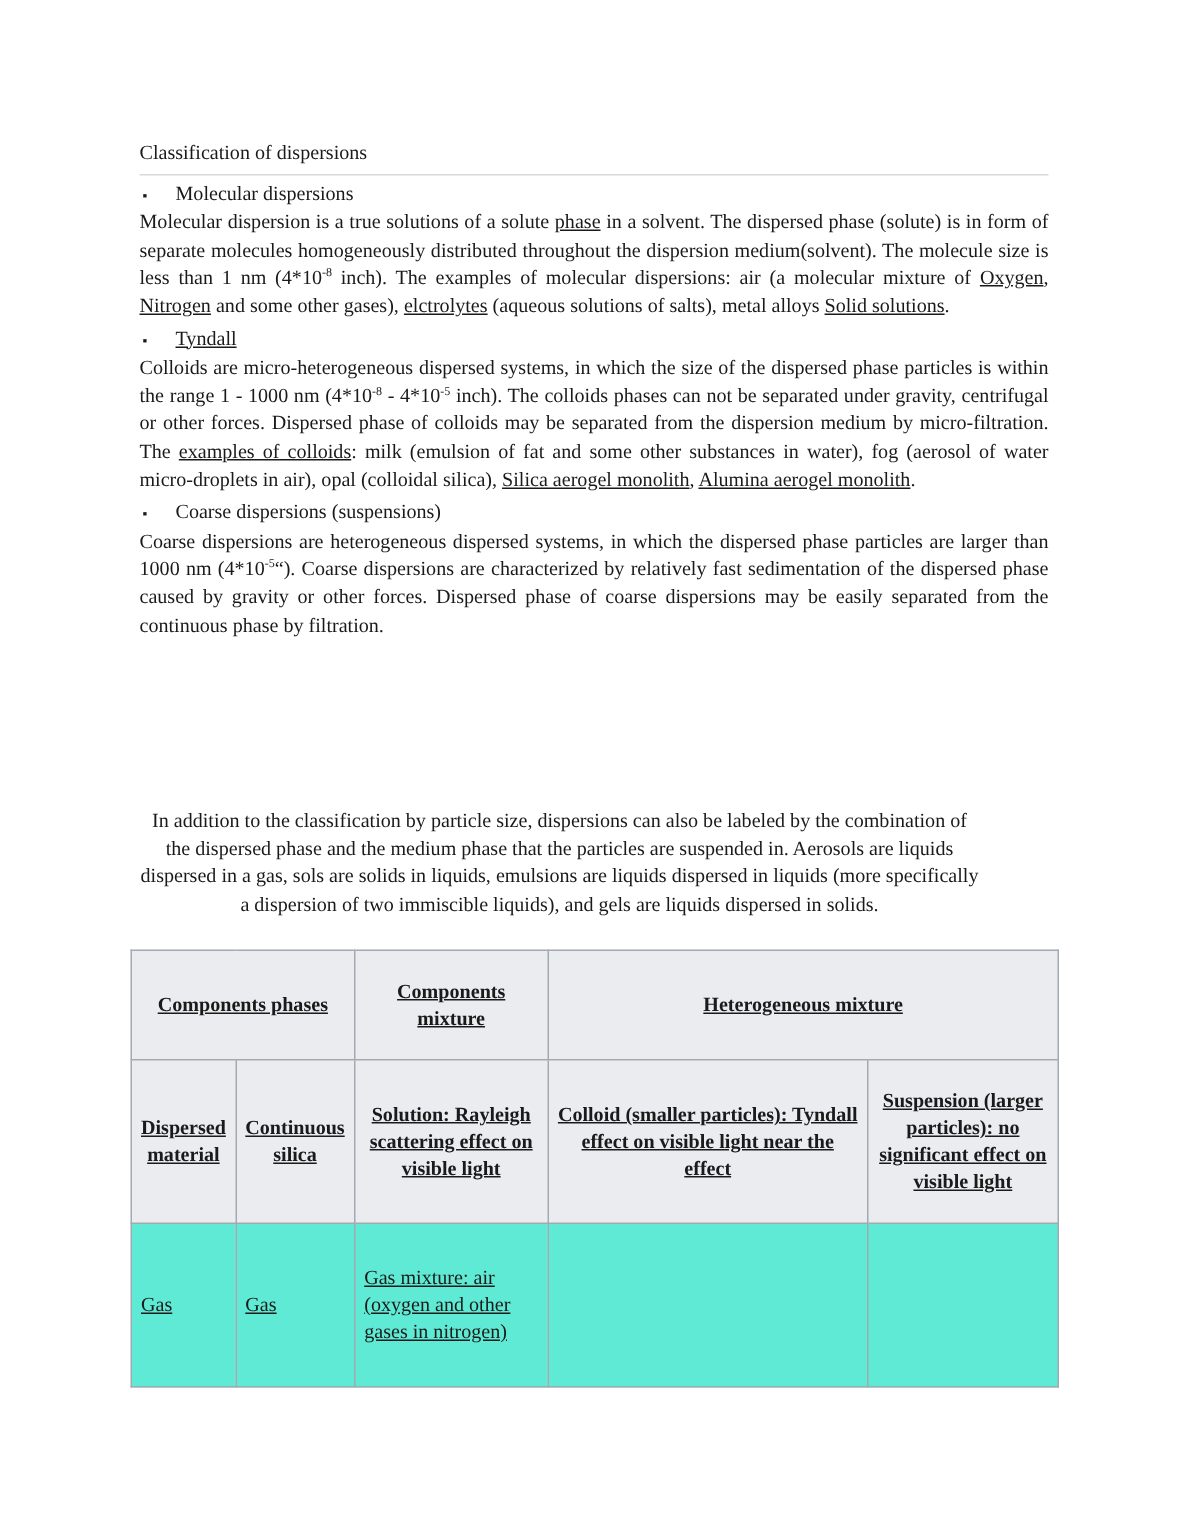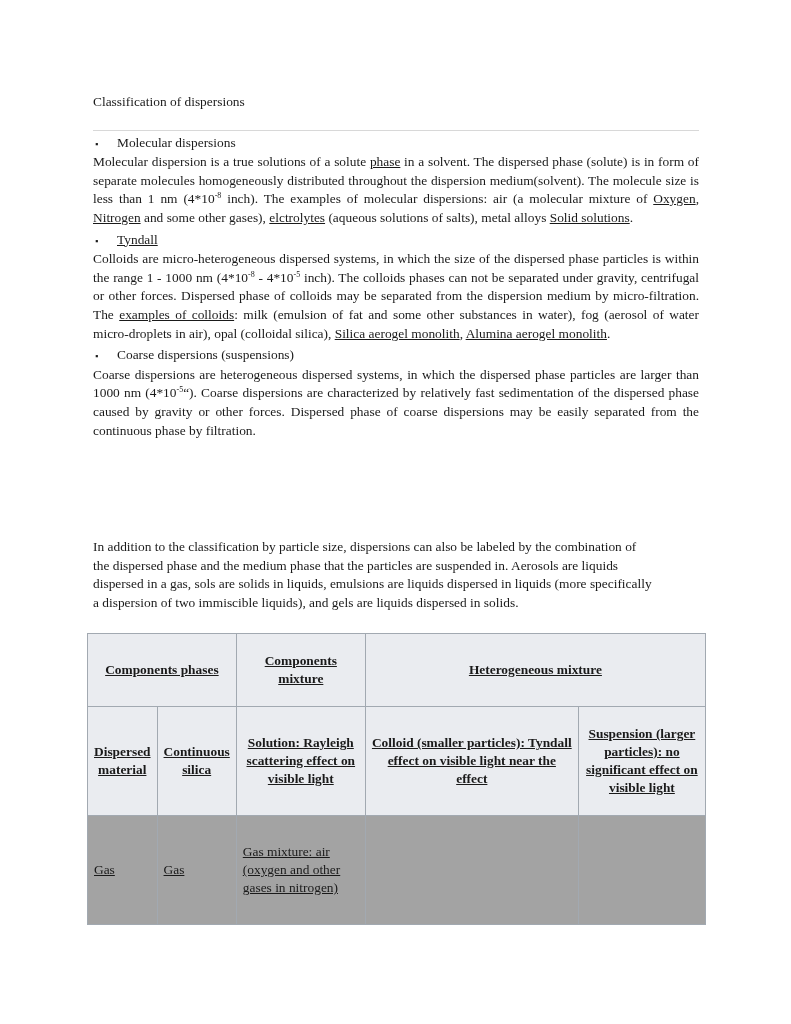--- a/index.html
+++ b/index.html
@@ -1,30 +1,30 @@
 <!DOCTYPE html>
 <html><head>
 <meta charset="utf-8">
 <style>
   html, body { margin: 0; padding: 0; background: #ffffff; }
   body { width: 791px; height: 1024px; position: relative; overflow: hidden;
          font-family: "Liberation Serif", serif; color: #1a1a1a; }
   .page { position: absolute; left: 93px; top: 93px; width: 606px; font-size: 13.4px; line-height: 18.6px; }
-  .title { display: block; border-bottom: 1px solid #d8d8d8; padding-bottom: 18px; }
+  .title { display: block; border-bottom: 1px solid #d8d8d8; padding-bottom: 4px; }
   p { margin: 0; text-align: justify; }
   .bullet { display: flex; align-items: baseline; margin: 3px 0 0 0; }
   .bullet .mark { width: 22px; font-size: 9px; padding-left: 2px; }
   u, .u { text-decoration: underline; }
   sup { font-size: 8px; line-height: 0; vertical-align: 5px; }
-  .intro { position: absolute; left: 93px; top: 538px; width: 560px; font-size: 13.4px; line-height: 18.6px; text-align: left; }
+  .intro { position: absolute; left: 93px; top: 538px; width: 560px; font-size: 13.4px; line-height: 18.6px; text-align: center; }
   table { position: absolute; left: 87px; top: 633px; width: 619px; border-collapse: collapse;
           font-family: "Liberation Serif", serif; font-size: 13.4px; line-height: 18px; text-decoration: underline; }
   td, th { border: 1px solid #a2a9b1; padding: 4px 6px; }
   th { background: #eaecf0; font-weight: bold; text-align: center; vertical-align: middle; }
-  td { background: #a3a3a3; vertical-align: middle; }
+  td { background: #5eead4; vertical-align: middle; }
   .r1 th { height: 64px; }
   .r2 th { height: 100px; }
   .r3 td { height: 100px; }
 </style>
 </head>
 <body>
 
 <div class="page">
   <span class="title">Classification of dispersions</span>
 

